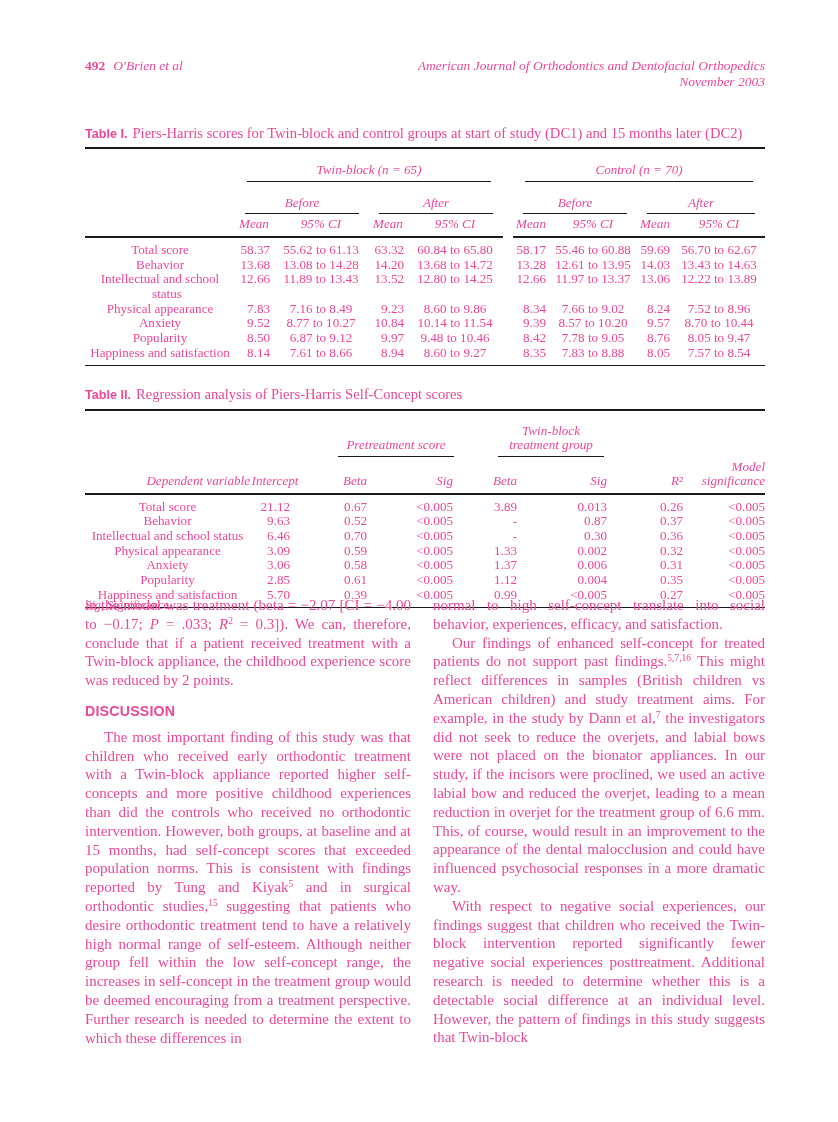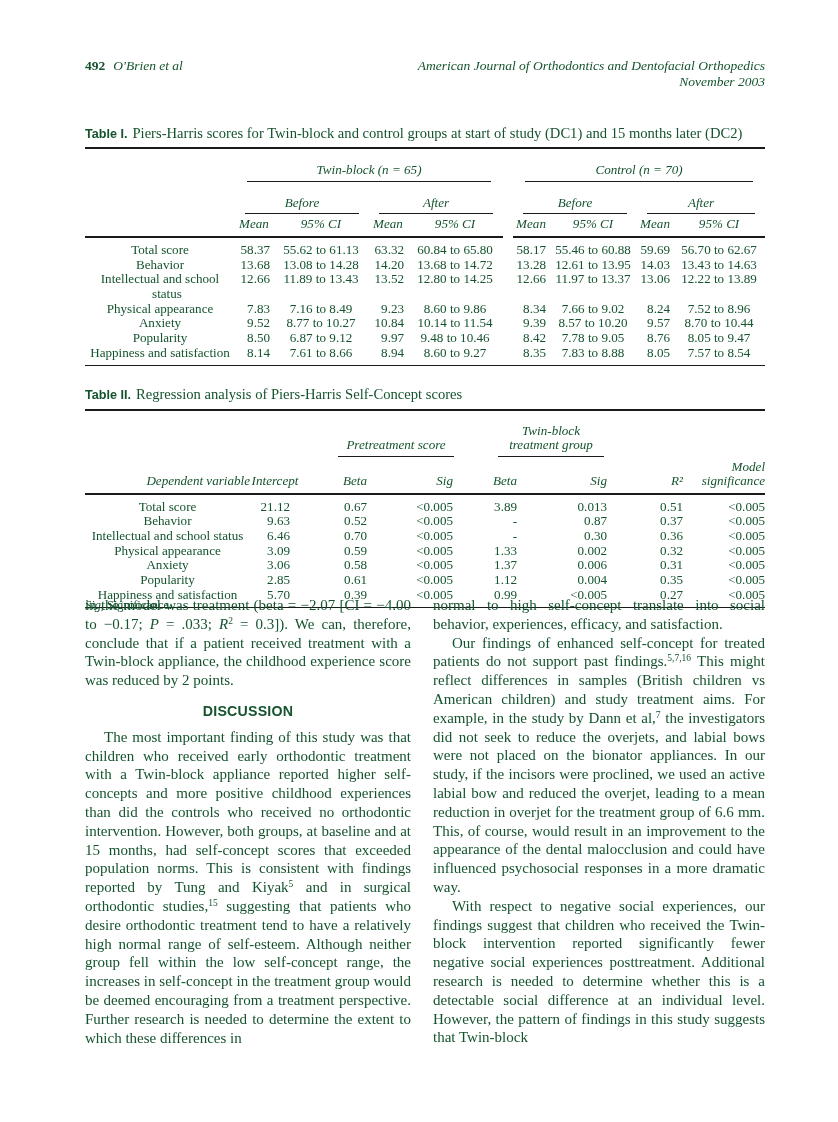--- a/index.html
+++ b/index.html
@@ -1,18 +1,18 @@
 <!DOCTYPE html>
 <html><head>
 <meta charset="utf-8">
 <style>
   html,body{margin:0;padding:0;background:#e8e8e8;}
   .page{
     position:relative;width:838px;height:1122px;background:#ffffff;
-    margin:0 auto;overflow:hidden;color:#14532d;
+    margin:0 auto;overflow:hidden;color:#ec4899;
     font-family:"Liberation Serif",serif;
   }
   
   .running-head{
     position:absolute;top:58px;left:85px;width:680px;
     display:flex;justify-content:space-between;align-items:flex-start;
     font-size:13.5px;line-height:16px;
   }
   .rh-left{white-space:nowrap;}
   .rh-left .pgnum{font-weight:bold;font-style:normal;margin-right:8px;}
@@ -67,21 +67,21 @@
     position:absolute;left:85px;top:596px;width:680px;
     display:flex;gap:22px;
     font-size:15px;line-height:18.8px;text-align:justify;
   }
   .col-left{width:326px;}
   .col-right{width:332px;}
   .para{margin:0;}
   .para.indent{text-indent:19px;}
   .heading{
     font-family:"Liberation Sans",sans-serif;font-weight:bold;
-    font-size:14.2px;margin:12px 0 7px 0;text-align:center;letter-spacing:0.2px;
+    font-size:14.2px;margin:12px 0 7px 0;text-align:left;letter-spacing:0.2px;
   }
   sup{font-size:9.5px;line-height:0;vertical-align:baseline;position:relative;top:-5px;}
   i{font-style:italic;}
 </style>
 </head>
 <body>
 
 <div class="page">
 
   <div class="running-head">
@@ -279,21 +279,21 @@
       </tr>
     </thead>
     <tbody>
         <tr>
           <td class="rlabel">Total score</td>
           <td class="t2int">21.12</td>
           <td class="t2beta1">0.67</td>
           <td class="t2sig1">&lt;0.005</td>
           <td class="t2beta2">3.89</td>
           <td class="t2sig2">0.013</td>
-          <td class="t2r2">0.51</td>
+          <td class="t2r2">0.26</td>
           <td class="t2mod">&lt;0.005</td>
         </tr>
         <tr>
           <td class="rlabel">Behavior</td>
           <td class="t2int">9.63</td>
           <td class="t2beta1">0.52</td>
           <td class="t2sig1">&lt;0.005</td>
           <td class="t2beta2">-</td>
           <td class="t2sig2">0.87</td>
           <td class="t2r2">0.37</td>

